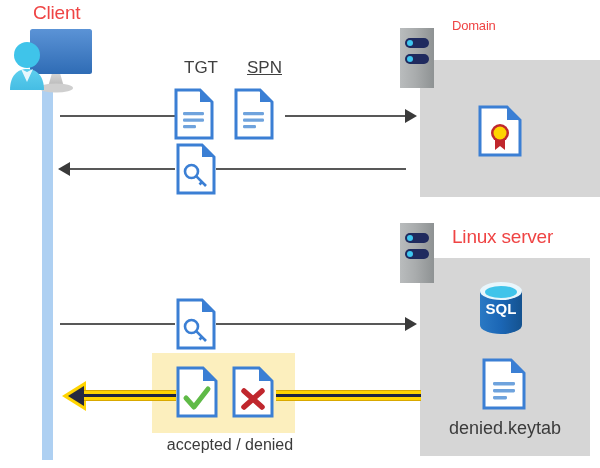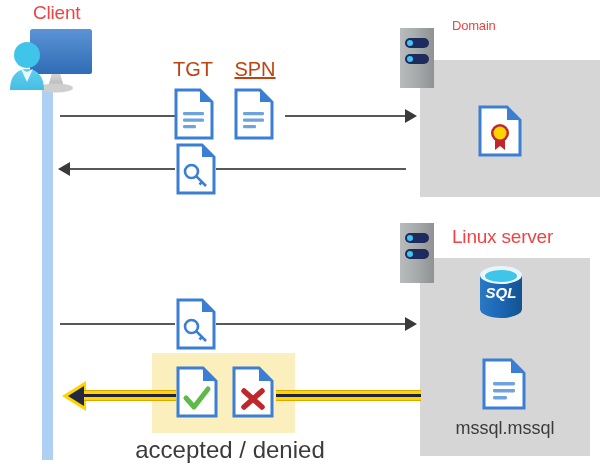--- a/index.html
+++ b/index.html
@@ -44,38 +44,38 @@
     width: 140px;
     margin-top: 15px;
   }
   .linux-title {
     font-size: 19px;
     left: 452px;
     top: 226px;
     width: 150px;
   }
   .doc-label {
-    color: #c2410c;
-    font-size: 20px;
-    text-align: center;
+    color: #404040;
+    font-size: 17px;
+    text-align: right;
   }
   .keytab-label {
     color: #3b3b3b;
     font-size: 18px;
     text-align: center;
     width: 170px;
     left: 420px;
     top: 418px;
   }
   .acc-den-label {
     left: 130px;
     top: 436px;
     width: 200px;
     text-align: center;
-    font-size: 24px;
+    font-size: 16px;
     color: #3b3b3b;
   }
 
   
   .lifeline {
     left: 42px;
     top: 88px;
     width: 11px;
     height: 372px;
     background: #aed0f2;
@@ -220,21 +220,21 @@
       <path d="M2 2 H29 L42 15 V50 H2 Z" fill="#ffffff" stroke="#3b7fd4" stroke-width="3"></path>
       <path d="M29 2 L42 15 H29 Z" fill="#3b7fd4"></path>
 
       <path d="M17 30 L17 45 L22 41 L27 45 L27 30 Z" fill="#c0272d"></path>
 
       <circle cx="22" cy="28" r="9" fill="#c0272d"></circle>
       <circle cx="22" cy="28" r="6.5" fill="#ffd400"></circle>
     </svg>
   </div>
 
-  <div class="abs" style="left:474px; top:264px; width:54px; height:56px;font-style:italic;">
+  <div class="abs" style="left:474px; top:280px; width:54px; height:56px;">
     <svg class="ico" width="54" height="56" viewBox="0 0 54 56">
       <defs>
         <linearGradient id="dbSide" x1="0" y1="0" x2="1" y2="0">
           <stop offset="0" stop-color="#2a79c4"></stop>
           <stop offset="0.5" stop-color="#1b66b5"></stop>
           <stop offset="1" stop-color="#14528f"></stop>
         </linearGradient>
       </defs>
       <path d="M6 11 H48 V45 A21 9 0 0 1 6 45 Z" fill="url(#dbSide)"></path>
       <ellipse cx="27" cy="11" rx="21" ry="9" fill="#e8f6fc"></ellipse>
@@ -248,21 +248,21 @@
       <path d="M2 2 H29 L42 15 V50 H2 Z" fill="#ffffff" stroke="#3b7fd4" stroke-width="3"></path>
       <path d="M29 2 L42 15 H29 Z" fill="#3b7fd4"></path>
       <g fill="#6fa3dd">
         <rect x="11" y="24" width="22" height="3.4" rx="1.3"></rect>
         <rect x="11" y="31" width="22" height="3.4" rx="1.3"></rect>
         <rect x="11" y="38" width="14" height="3.4" rx="1.3"></rect>
       </g>
     </svg>
   </div>
 
-  <div class="abs keytab-label">mssql.mssql</div>
+  <div class="abs keytab-label">denied.keytab</div>
 
   <div class="abs gline" style="left:60px; top:115px; width:115px;"></div>
   <div class="abs gline" style="left:285px; top:115px; width:120px;"></div>
   <div class="abs arrow-head-right" style="left:405px; top:109px;"></div>
 
   <div class="abs doc-label" style="left:168px; top:58px; width:50px;">TGT</div>
   <div class="abs doc-label" style="left:228px; top:58px; width:54px;text-decoration:underline;">SPN</div>
 
   <div class="abs" style="left:174px; top:88px; width:40px; height:52px;">
     <svg class="ico" width="40" height="52" viewBox="0 0 40 52">

